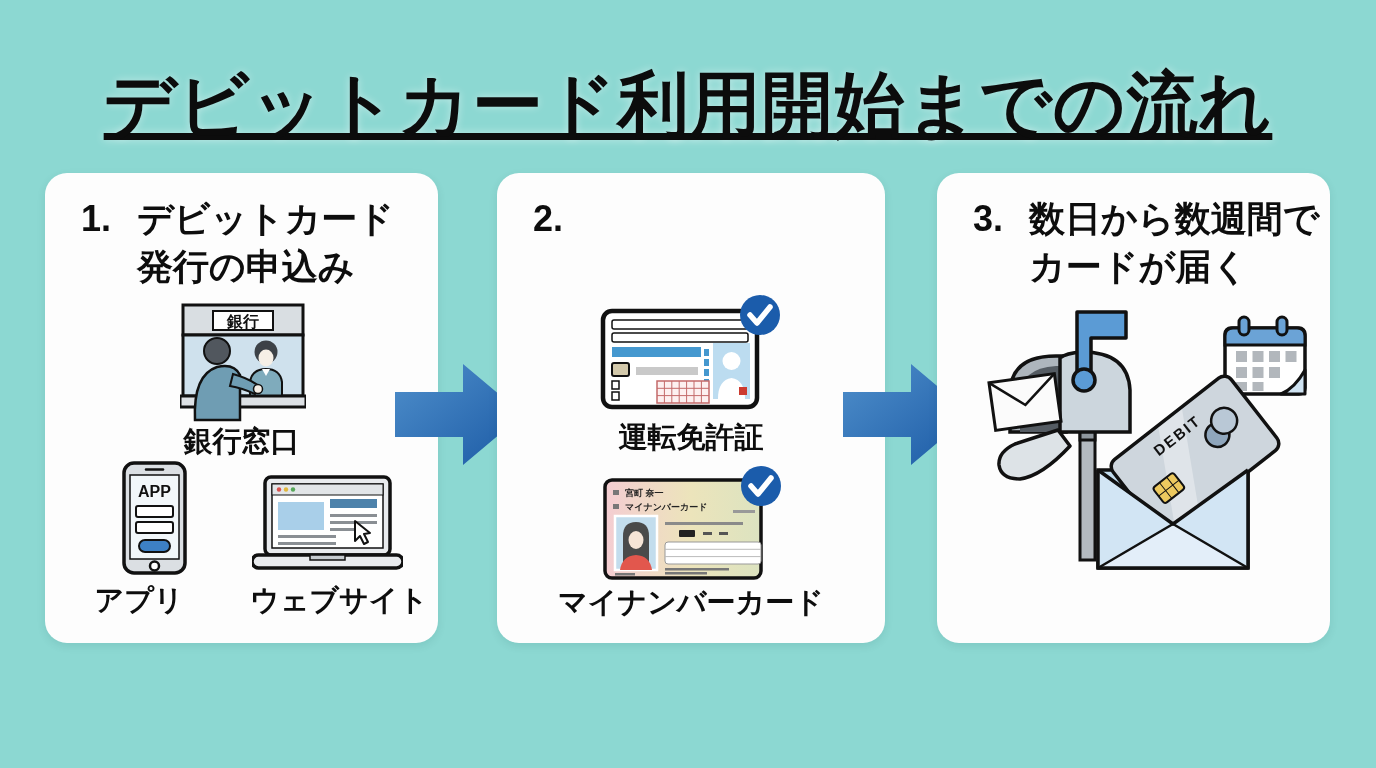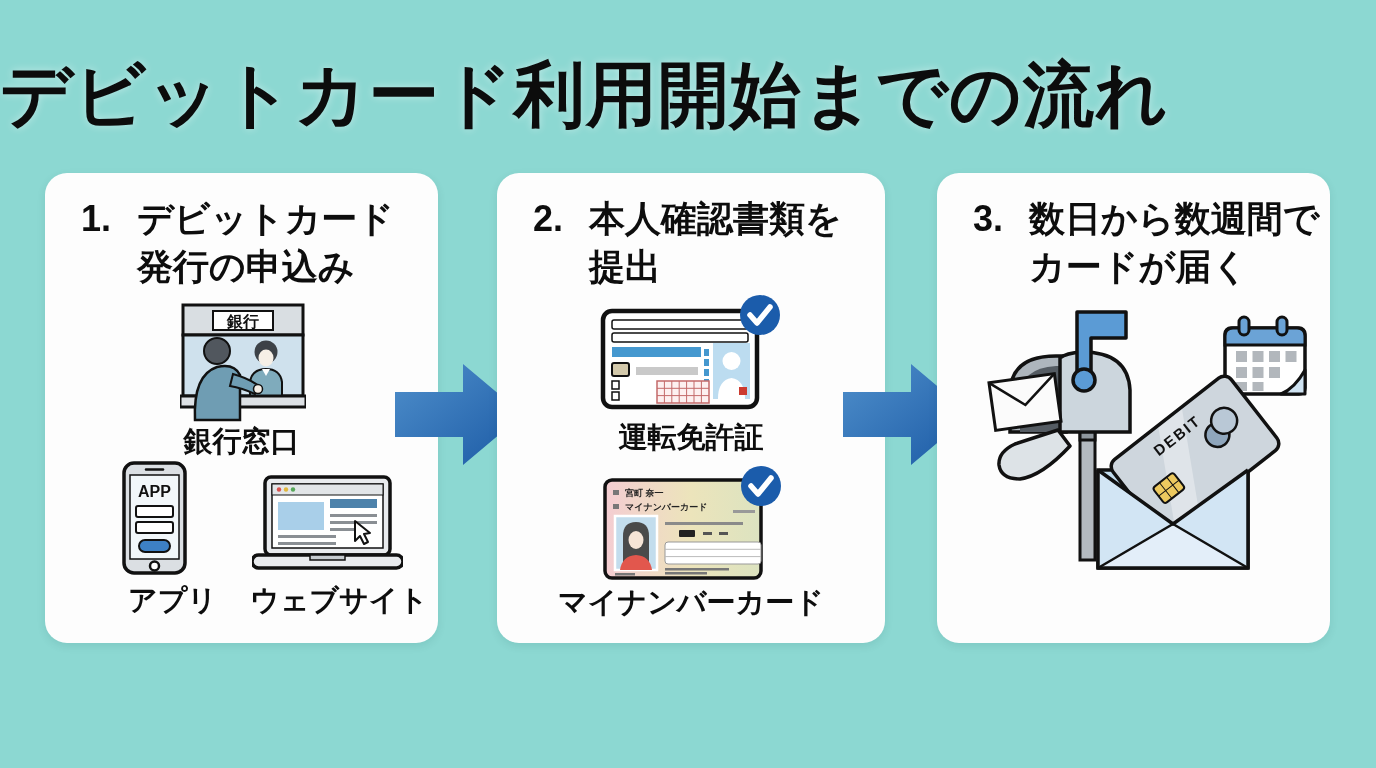--- a/index.html
+++ b/index.html
@@ -3,24 +3,25 @@
 <meta charset="utf-8">
 <style>
   html,body{margin:0;padding:0;}
   body{
     width:1376px;height:768px;position:relative;overflow:hidden;
     background:#8CD8D2;
     font-family:"Liberation Sans","DejaVu Sans",sans-serif;
     color:#111;
   }
   .page-title{
-    position:absolute;left:0;top:48px;width:1376px;
-    text-align:left;font-size:71px;font-weight:900;color:#0c0c0c;
+    position:absolute;left:0;top:58px;width:1376px;
+    text-align:center;font-size:71px;font-weight:900;color:#0c0c0c;
     letter-spacing:1px;white-space:nowrap;
     text-shadow:0 0 8px rgba(255,255,255,.45);
+    text-decoration:underline;
   }
   .card{
     position:absolute;top:173px;height:470px;background:#FDFDFD;
     border-radius:22px;box-shadow:0 3px 8px rgba(0,70,70,.10);
   }
   #card1{left:45px;width:393px;}
   #card2{left:497px;width:388px;}
   #card3{left:937px;width:393px;}
   .heading{
     position:absolute;top:22px;left:0;right:0;
@@ -72,21 +73,21 @@
   <svg style="left:77px;top:288px;" width="65" height="114" viewBox="0 0 65 114">
     <rect x="2" y="2" width="61" height="110" rx="10" fill="#DBDFE3" stroke="#111" stroke-width="3.5"></rect>
     <line x1="24" y1="8.5" x2="41" y2="8.5" stroke="#111" stroke-width="2.5" stroke-linecap="round"></line>
     <rect x="8" y="14" width="49" height="84" fill="#F2F7FA" stroke="#111" stroke-width="1.5"></rect>
     <text x="32.5" y="36" font-size="16" font-weight="900" text-anchor="middle" fill="#111">APP</text>
     <rect x="14" y="45" width="37" height="11" rx="2" fill="#FFF" stroke="#111" stroke-width="2"></rect>
     <rect x="14" y="61" width="37" height="11" rx="2" fill="#FFF" stroke="#111" stroke-width="2"></rect>
     <rect x="17" y="79" width="31" height="12" rx="6" fill="#3D80C4" stroke="#111" stroke-width="2"></rect>
     <circle cx="32.5" cy="105" r="4.5" fill="#FFF" stroke="#111" stroke-width="2.5"></circle>
   </svg>
-  <div class="icon-label" style="left:32px;top:408px;width:140px;text-align:right;">アプリ</div>
+  <div class="icon-label" style="left:24px;top:408px;width:140px;">アプリ</div>
 
   <svg style="left:207px;top:302px;" width="151" height="98" viewBox="0 0 151 98">
     <rect x="13" y="2" width="125" height="78" rx="6" fill="#E9EBEE" stroke="#111" stroke-width="3.5"></rect>
     <rect x="20" y="9" width="111" height="64" fill="#FFF" stroke="#111" stroke-width="1.5"></rect>
     <rect x="20" y="9" width="111" height="11" fill="#E2E5E8" stroke="#111" stroke-width="1"></rect>
     <circle cx="27" cy="14.5" r="2.2" fill="#D9534F"></circle>
     <circle cx="34" cy="14.5" r="2.2" fill="#E0B73D"></circle>
     <circle cx="41" cy="14.5" r="2.2" fill="#57A85A"></circle>
     <rect x="26" y="27" width="46" height="28" fill="#A9CFE9"></rect>
     <rect x="78" y="24" width="47" height="9" fill="#4D82AB"></rect>
@@ -108,22 +109,20 @@
       <stop offset="0" stop-color="#4F8FCB"></stop>
         <stop offset="1" stop-color="#1B5AA5"></stop>
     </linearGradient>
   </defs>
   <polygon points="0,28 68,28 68,0 128,50.5 68,101 68,73 0,73" fill="url(#ag1)"></polygon>
 </svg>
 
 <div class="card" id="card2">
   <div class="heading">
     <span class="num">2.</span>
-    <span class="lines"><span>本人確認書類を</span><br>
-    <span>提出</span></span>
   </div>
 
   <svg style="left:102px;top:120px;" width="184" height="122" viewBox="0 0 184 122">
     <rect x="4" y="18" width="154" height="96" rx="9" fill="#FFF" stroke="#111" stroke-width="4.5"></rect>
     <rect x="13" y="27" width="136" height="9" rx="2" fill="#FFF" stroke="#111" stroke-width="1.5"></rect>
     <rect x="13" y="40" width="136" height="9" rx="2" fill="#FFF" stroke="#111" stroke-width="1.5"></rect>
     <rect x="13" y="54" width="89" height="10" fill="#4598CF"></rect>
     <rect x="105" y="56" width="5" height="7" fill="#4598CF"></rect>
     <rect x="105" y="66" width="5" height="7" fill="#4598CF"></rect>
     <rect x="105" y="76" width="5" height="7" fill="#4598CF"></rect>

